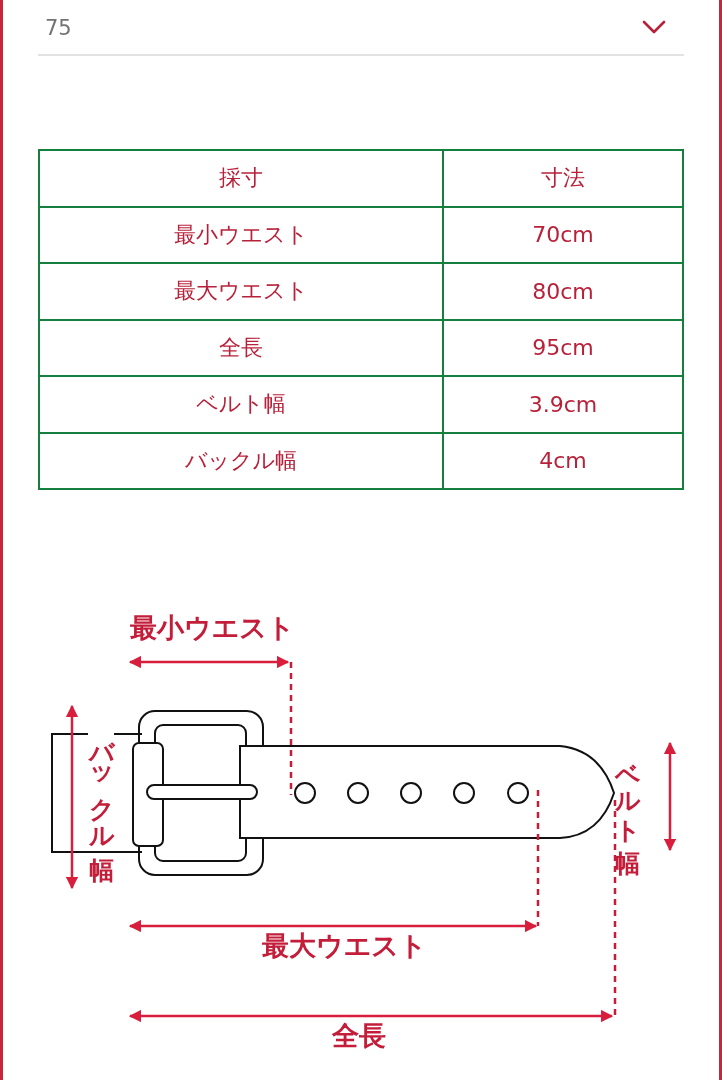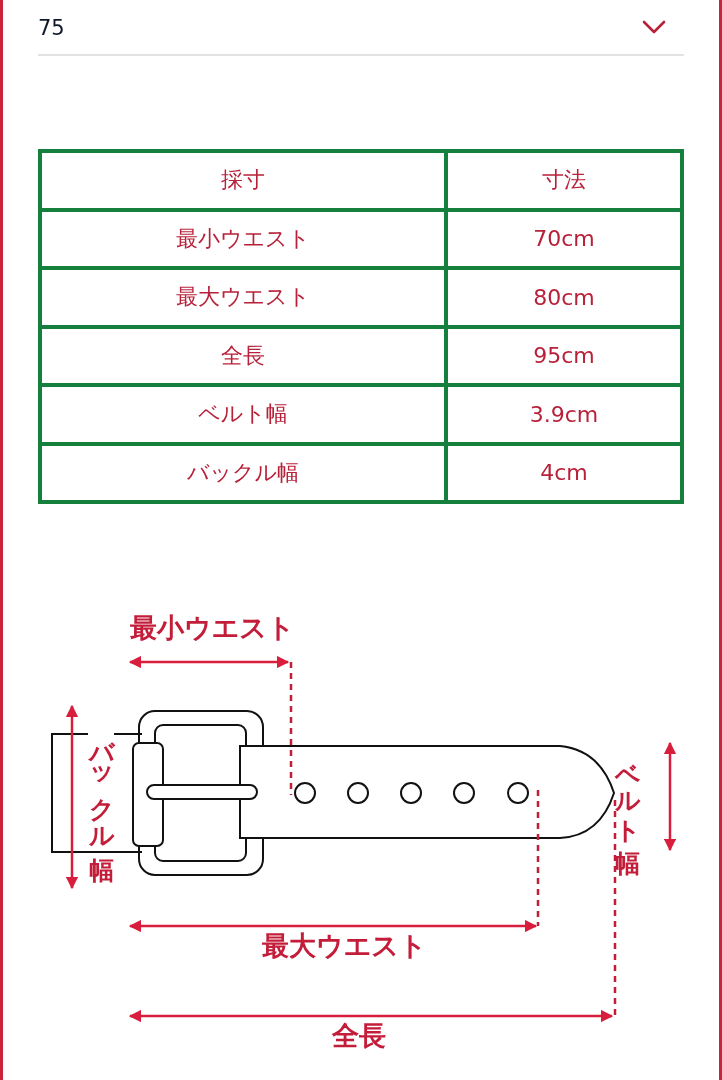--- a/index.html
+++ b/index.html
@@ -1,24 +1,24 @@
 <!DOCTYPE html>
 <html><head>
 <meta charset="utf-8">
 <style>
   html, body { margin: 0; padding: 0; background: #ffffff; }
   body { width: 722px; height: 1080px; position: relative; overflow: hidden;
          font-family: "DejaVu Sans", "Liberation Sans", sans-serif; }
   .frame { position: absolute; inset: 0; border-left: 3px solid #c8243c; border-right: 3px solid #c8243c; box-sizing: border-box; }
   .size-select { position: absolute; left: 38px; top: 0; width: 646px; height: 56px;
                  border-bottom: 2px solid #e2e2e2; box-sizing: border-box; cursor: pointer; }
-  .size-value { position: absolute; left: 0; top: 16px; font-size: 21px; color: #0f172a; }
+  .size-value { position: absolute; left: 7px; top: 16px; font-size: 21px; color: #737373; }
   .chevron { position: absolute; right: 18px; top: 20px; width: 24px; height: 14px; }
   table.size-table { position: absolute; left: 38px; top: 149px; width: 646px; border-collapse: collapse; }
-  table.size-table td { border: 4px solid #15803d; height: 54.5px; text-align: center; color: #b8213a;
+  table.size-table td { border: 2px solid #15803d; height: 54.5px; text-align: center; color: #b8213a;
                         font-size: 22px; padding: 0; }
   table.size-table td.col1 { width: 402px; }
   .diagram { position: absolute; left: 0; top: 600px; width: 722px; height: 480px; }
   .lbl { position: absolute; color: #c31d3a; font-weight: bold; font-size: 27px; line-height: 1; white-space: nowrap; }
   .vlbl { position: absolute; color: #c31d3a; font-weight: bold; font-size: 25px; line-height: 1.05;
           writing-mode: vertical-rl; text-orientation: upright; }
 </style>
 </head>
 <body>
 

